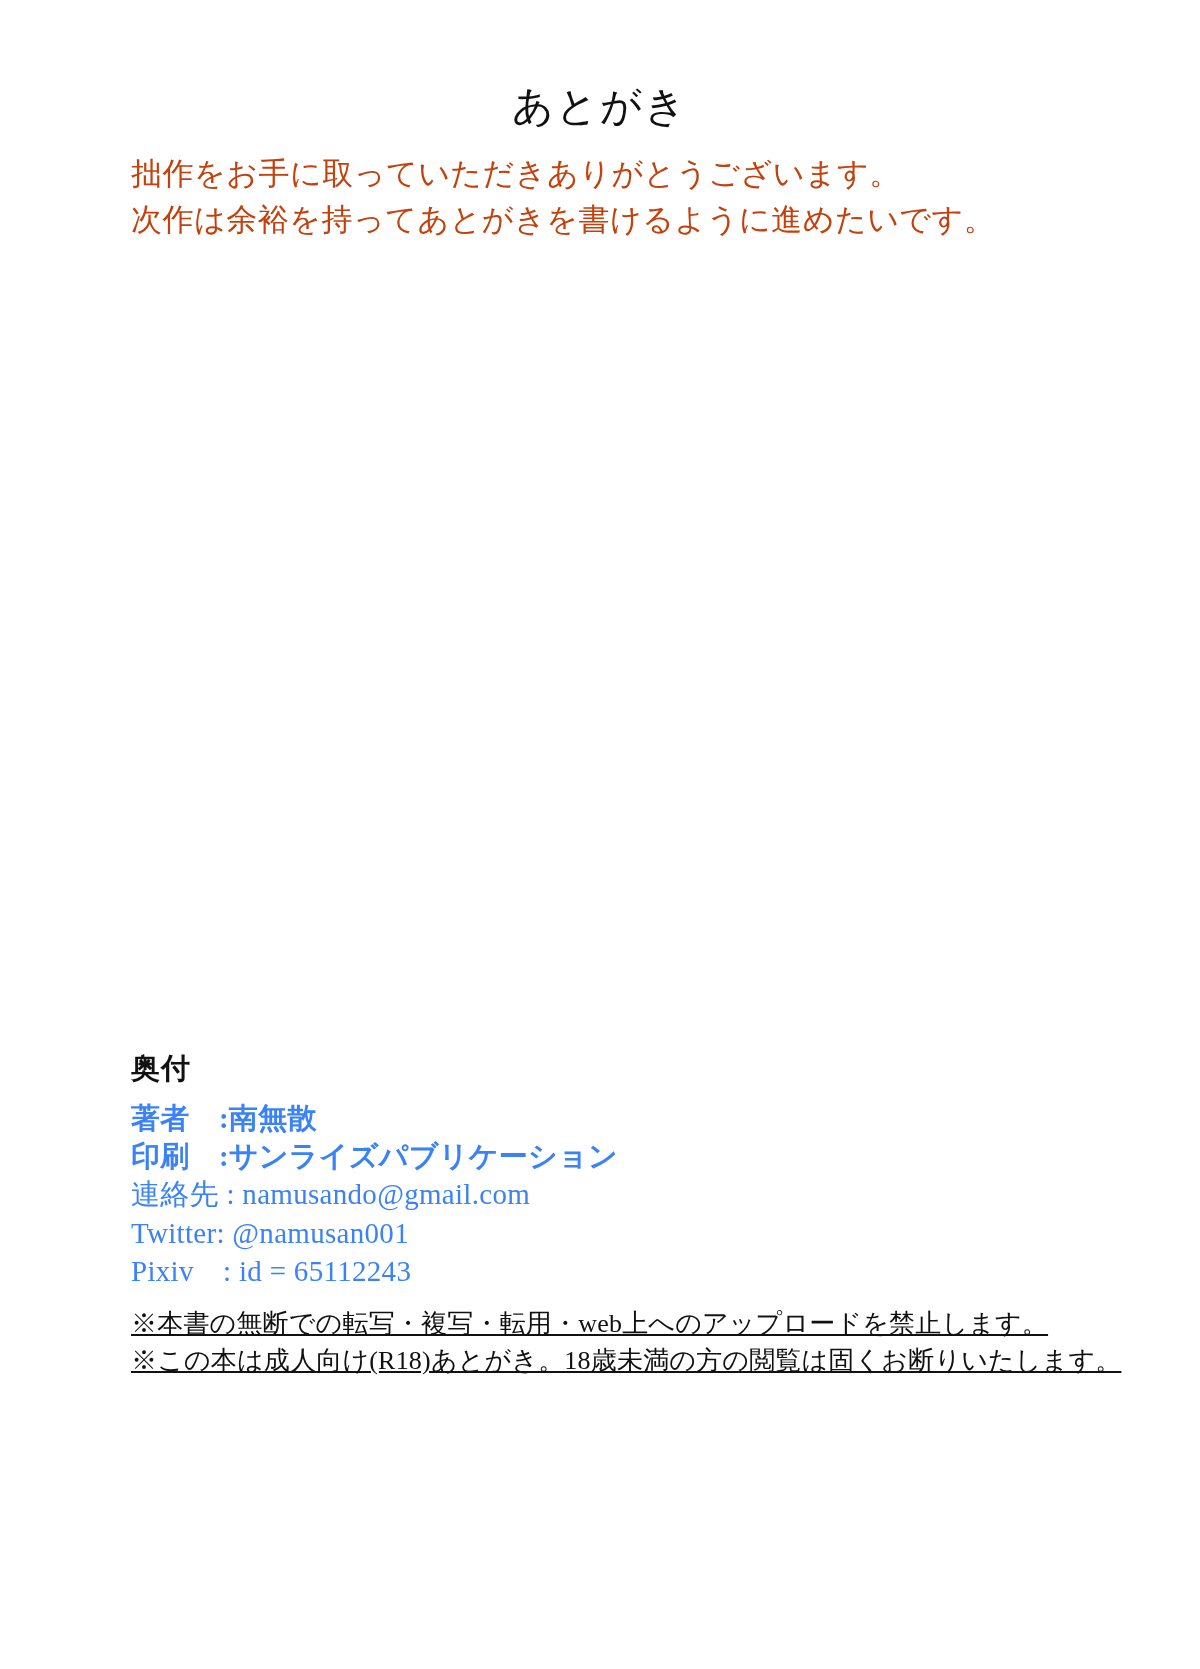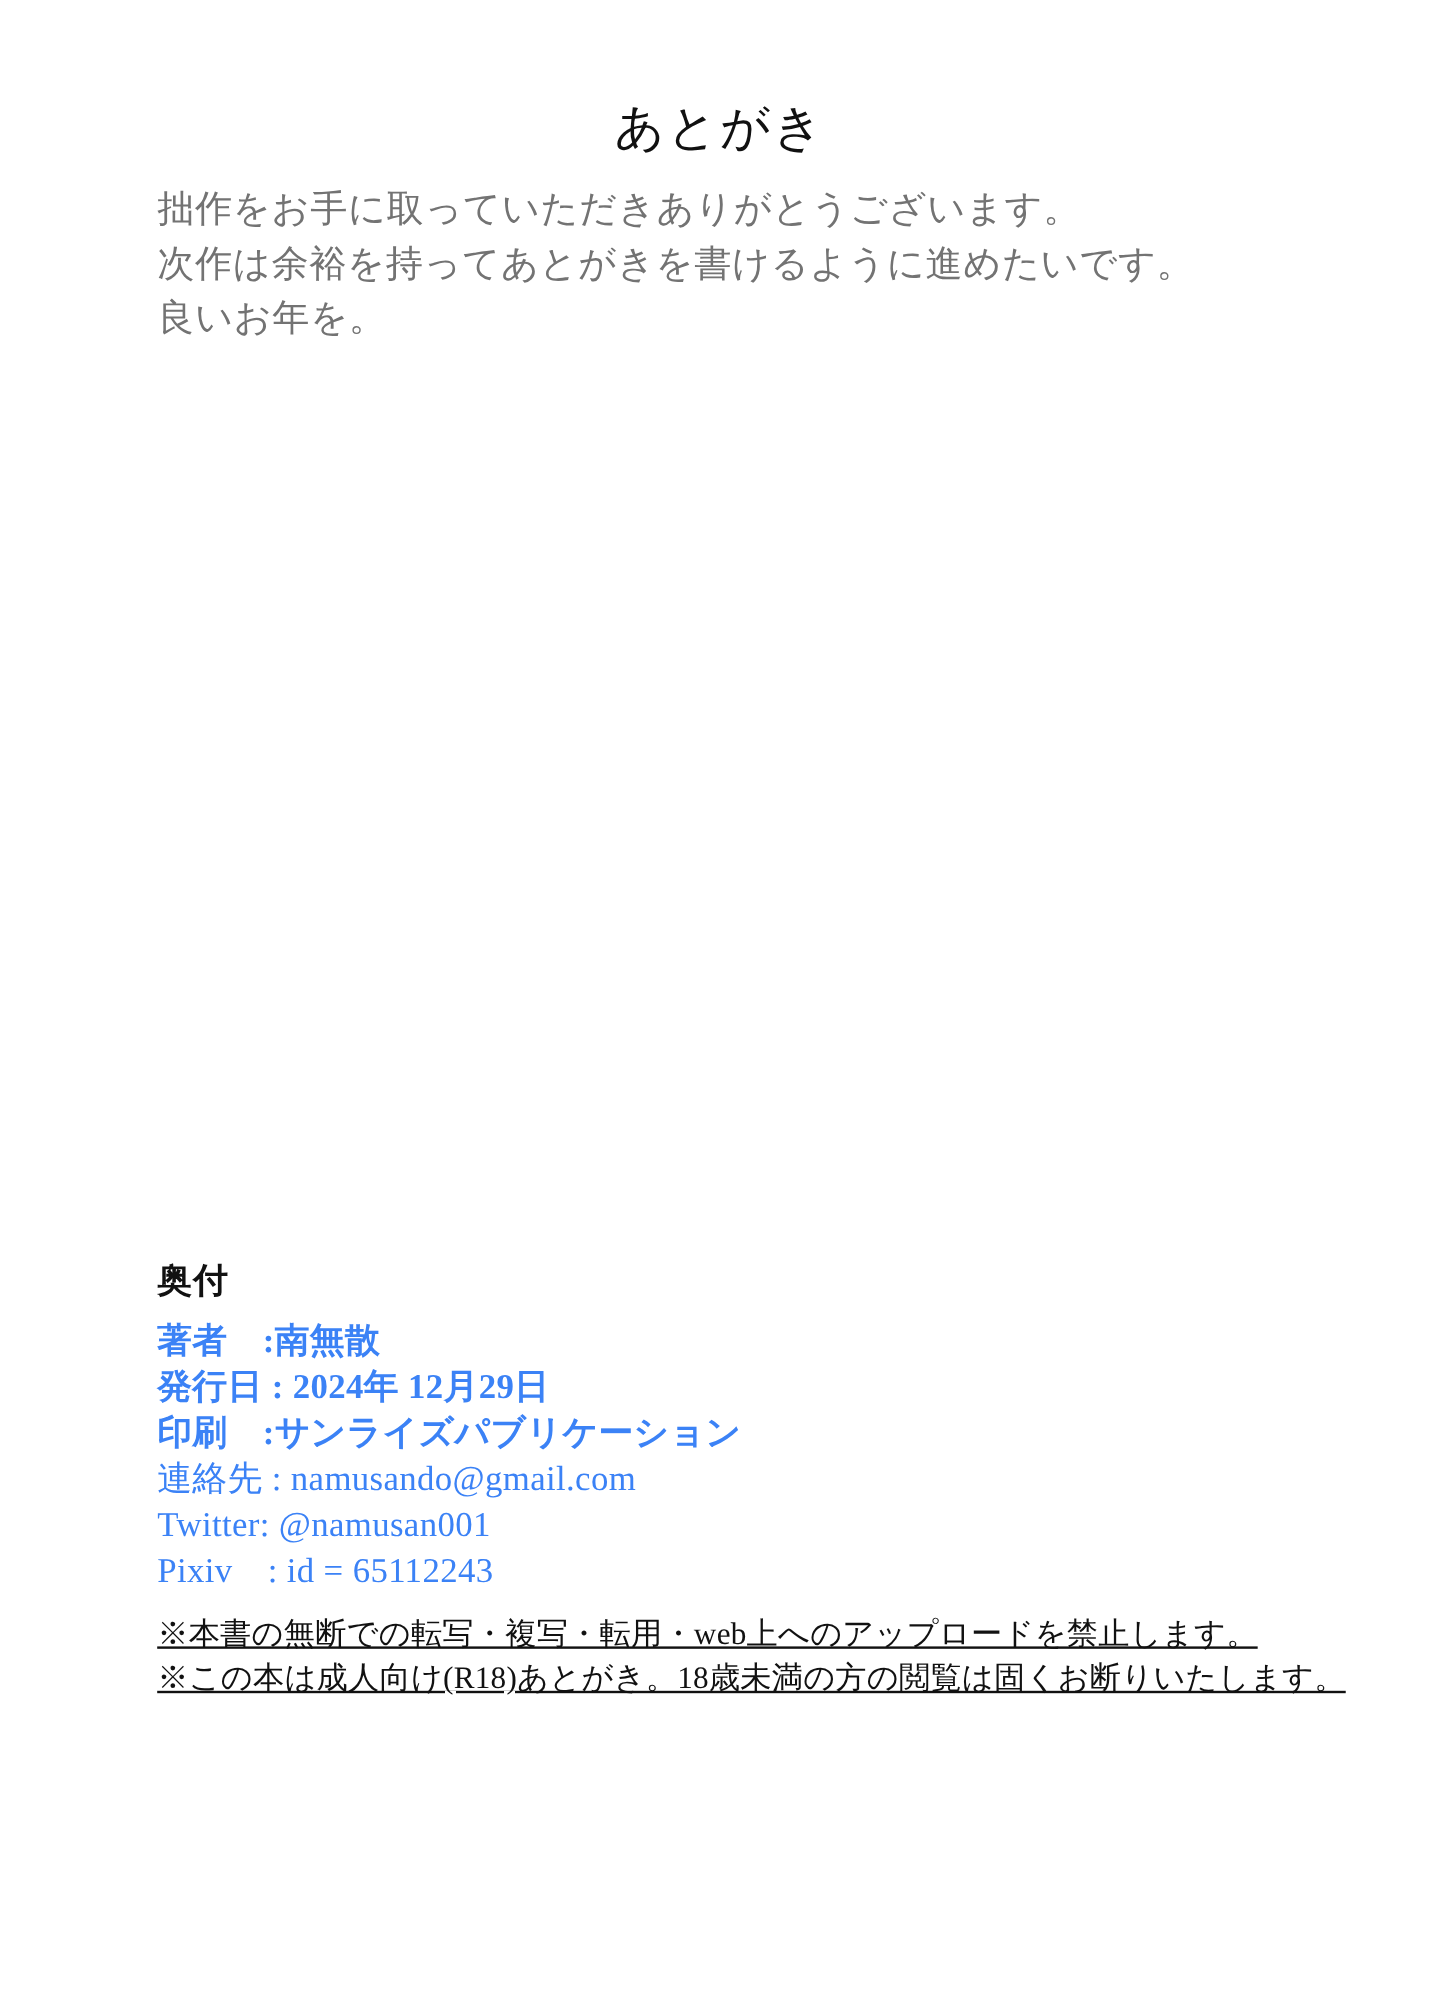--- a/index.html
+++ b/index.html
@@ -32,21 +32,21 @@
     font-weight: 400;
     color: #111111;
     margin: 0 0 22px 0;
   }
   .afterword-body {
     margin: 0;
     padding: 0 0 0 131px;
     font-size: 31px;
     line-height: 1.47;
     letter-spacing: 0.5px;
-    color: #737373;
+    color: #c2410c;
   }
   .afterword-body .line {
     display: block;
     white-space: pre;
   }
 
   
   .colophon {
     position: absolute;
     left: 131px;
@@ -92,29 +92,27 @@
 </head>
 <body>
 
 <div class="page">
 
   <section class="afterword">
     <h1 class="afterword-title">あとがき</h1>
     <div class="afterword-body">
       <span class="line">拙作をお手に取っていただきありがとうございます。</span>
       <span class="line">次作は余裕を持ってあとがきを書けるように進めたいです。</span>
-      <span class="line">良いお年を。</span>
     </div>
   </section>
 
   <section class="colophon">
     <h2 class="colophon-title">奥付</h2>
     <ul class="colophon-list">
       <li class="bold-row">著者　:南無散</li>
-      <li class="bold-row">発行日 : 2024年 12月29日</li>
       <li class="bold-row">印刷　:サンライズパブリケーション</li>
       <li>連絡先 : namusando@gmail.com</li>
       <li>Twitter: @namusan001</li>
       <li>Pixiv　: id = 65112243</li>
     </ul>
     <div class="notices">
       <span class="notice">※本書の無断での転写・複写・転用・web上へのアップロードを禁止します。</span>
       <span class="notice">※この本は成人向け(R18)あとがき。18歳未満の方の閲覧は固くお断りいたします。</span>
     </div>
   </section>

